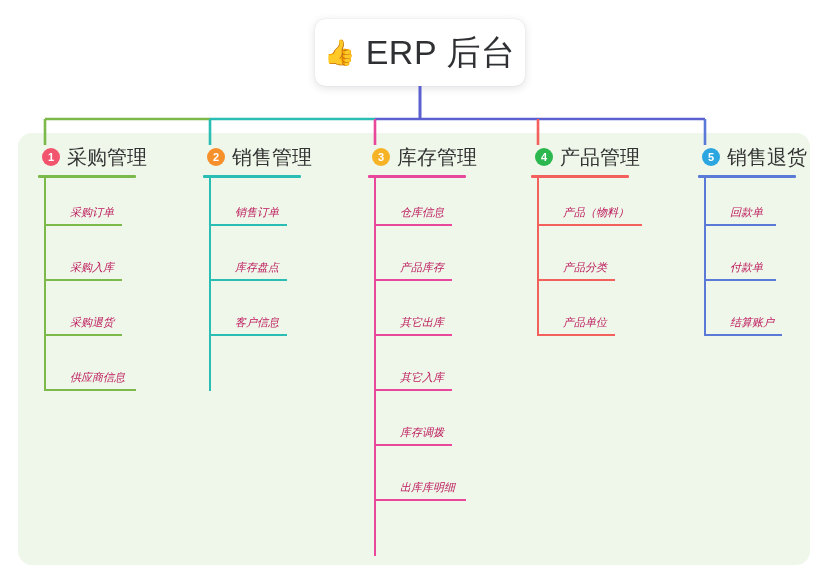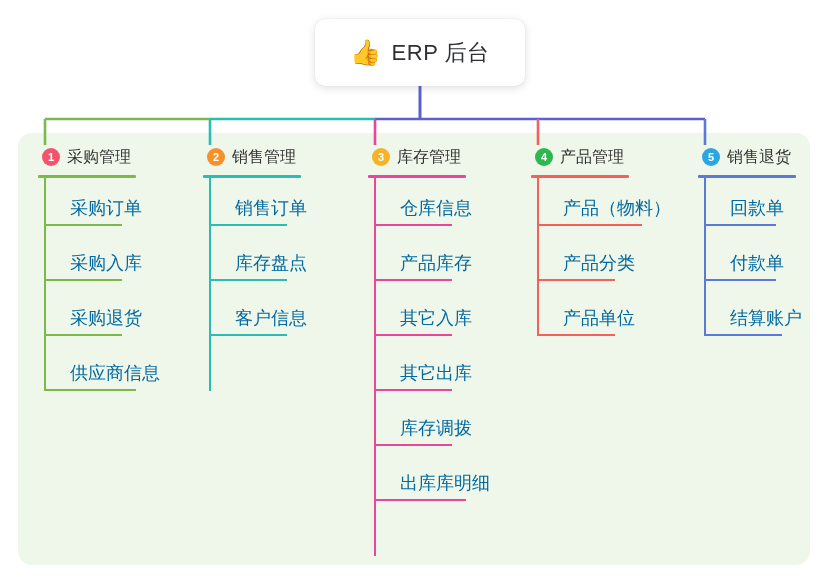--- a/index.html
+++ b/index.html
@@ -34,21 +34,21 @@
   #root-card .root-inner {
     display: flex;
     align-items: center;
     gap: 10px;
   }
   #root-card .thumb {
     font-size: 25px;
     line-height: 1;
   }
   #root-card .root-title {
-    font-size: 22px;
+    font-size: 34px;
     color: #2f3033;
     letter-spacing: 0.5px;
     white-space: nowrap;
     text-align: right;
   }
 
   
   #panel {
     position: absolute;
     left: 18px;
@@ -86,21 +86,21 @@
     height: 18px;
     border-radius: 50%;
     color: #ffffff;
     font-size: 11px;
     line-height: 18px;
     text-align: center;
     font-weight: bold;
     flex: 0 0 auto;
   }
   .col-title {
-    font-size: 16px;
+    font-size: 20px;
     color: #333333;
     white-space: nowrap;
   }
   .col-rule {
     height: 3px;
     margin-top: 6px;
     border-radius: 1px;
   }
 
   
@@ -116,23 +116,24 @@
   }
   .leaf {
     position: relative;
     height: 55px;
     box-sizing: border-box;
   }
   .leaf .leaf-label {
     position: absolute;
     left: 32px;
     bottom: 13px;
-    font-size: 18px;
-    color: #0369a1;
+    font-size: 11px;
+    color: #be185d;
     white-space: nowrap;
+    font-style: italic;
   }
   .leaf .leaf-rule {
     position: absolute;
     left: 6px;
     bottom: 7px;
     height: 1.6px;
   }
 </style>
 </head>
 <body>
@@ -218,25 +219,25 @@
         <div class="spine" style="background: rgb(232, 71, 155); height: 378px;"></div>
         <div class="leaf">
           <span class="leaf-label">仓库信息</span>
           <div class="leaf-rule" style="background: rgb(232, 71, 155); width: 78px;"></div>
         </div>
         <div class="leaf">
           <span class="leaf-label">产品库存</span>
           <div class="leaf-rule" style="background: rgb(232, 71, 155); width: 78px;"></div>
         </div>
         <div class="leaf">
+          <span class="leaf-label">其它出库</span>
+          <div class="leaf-rule" style="background: rgb(232, 71, 155); width: 78px;"></div>
+        </div>
+        <div class="leaf">
           <span class="leaf-label">其它入库</span>
-          <div class="leaf-rule" style="background: rgb(232, 71, 155); width: 78px;"></div>
-        </div>
-        <div class="leaf">
-          <span class="leaf-label">其它出库</span>
           <div class="leaf-rule" style="background: rgb(232, 71, 155); width: 78px;"></div>
         </div>
         <div class="leaf">
           <span class="leaf-label">库存调拨</span>
           <div class="leaf-rule" style="background: rgb(232, 71, 155); width: 78px;"></div>
         </div>
         <div class="leaf">
           <span class="leaf-label">出库库明细</span>
           <div class="leaf-rule" style="background: rgb(232, 71, 155); width: 91.5px;"></div>
         </div>

